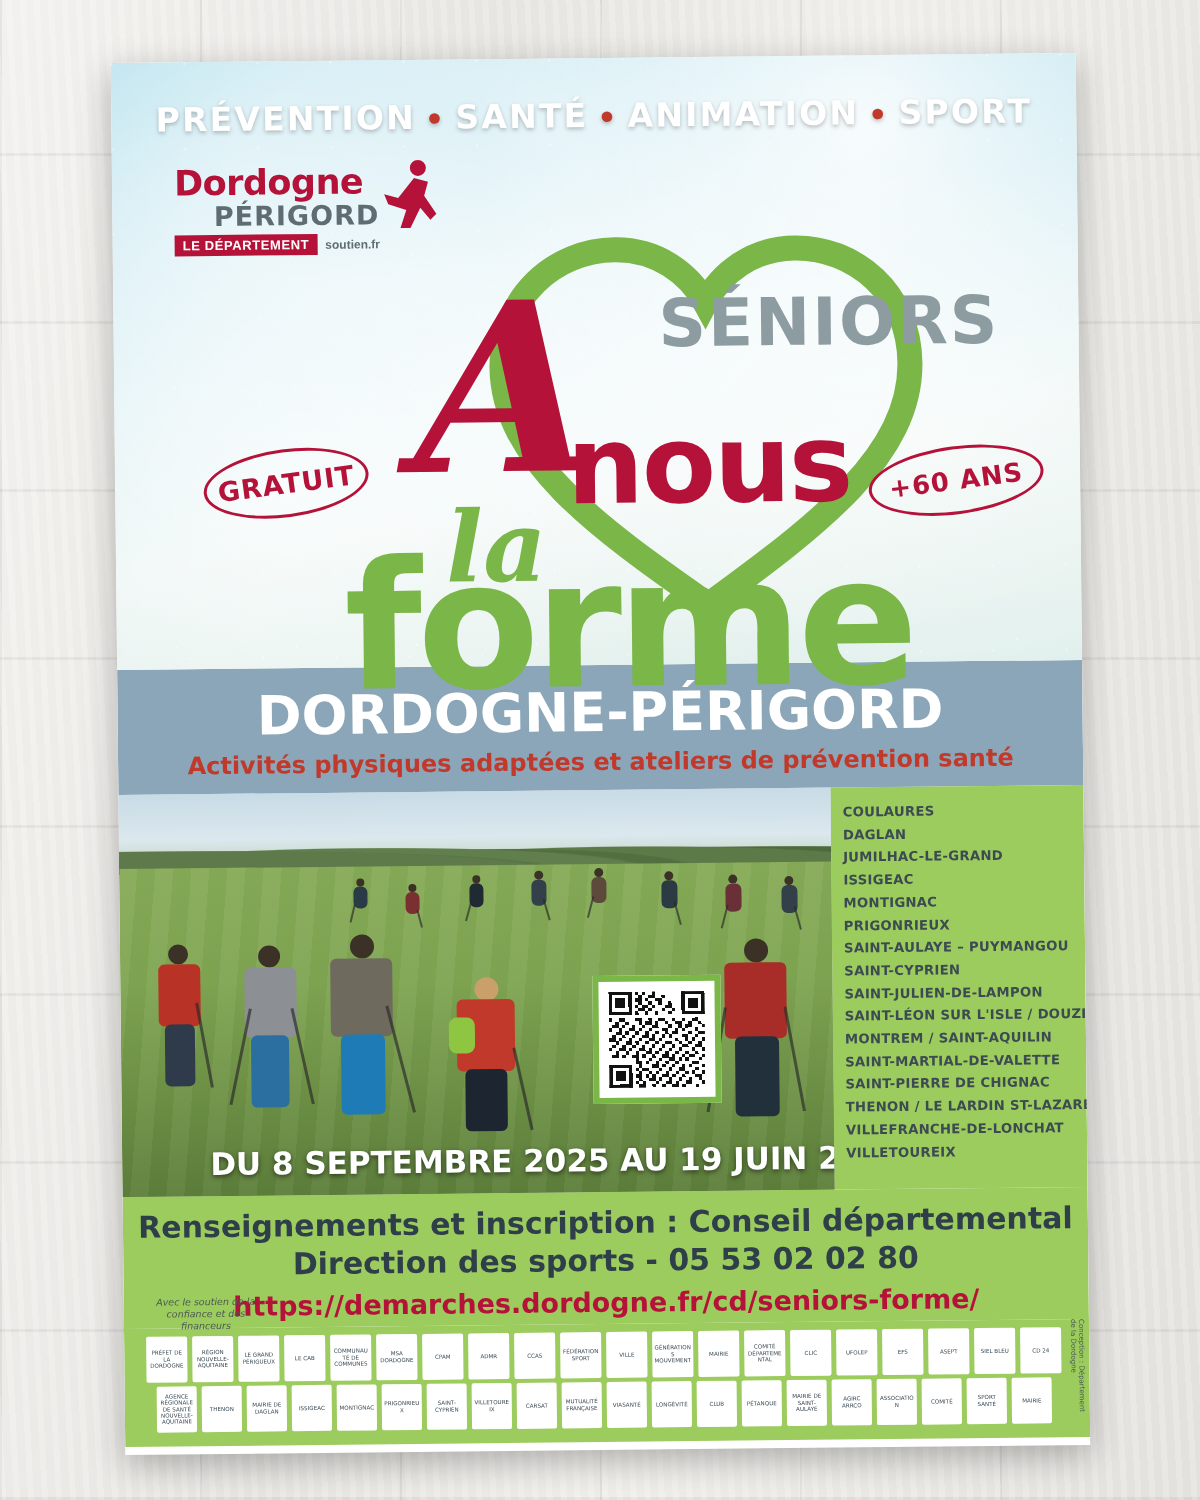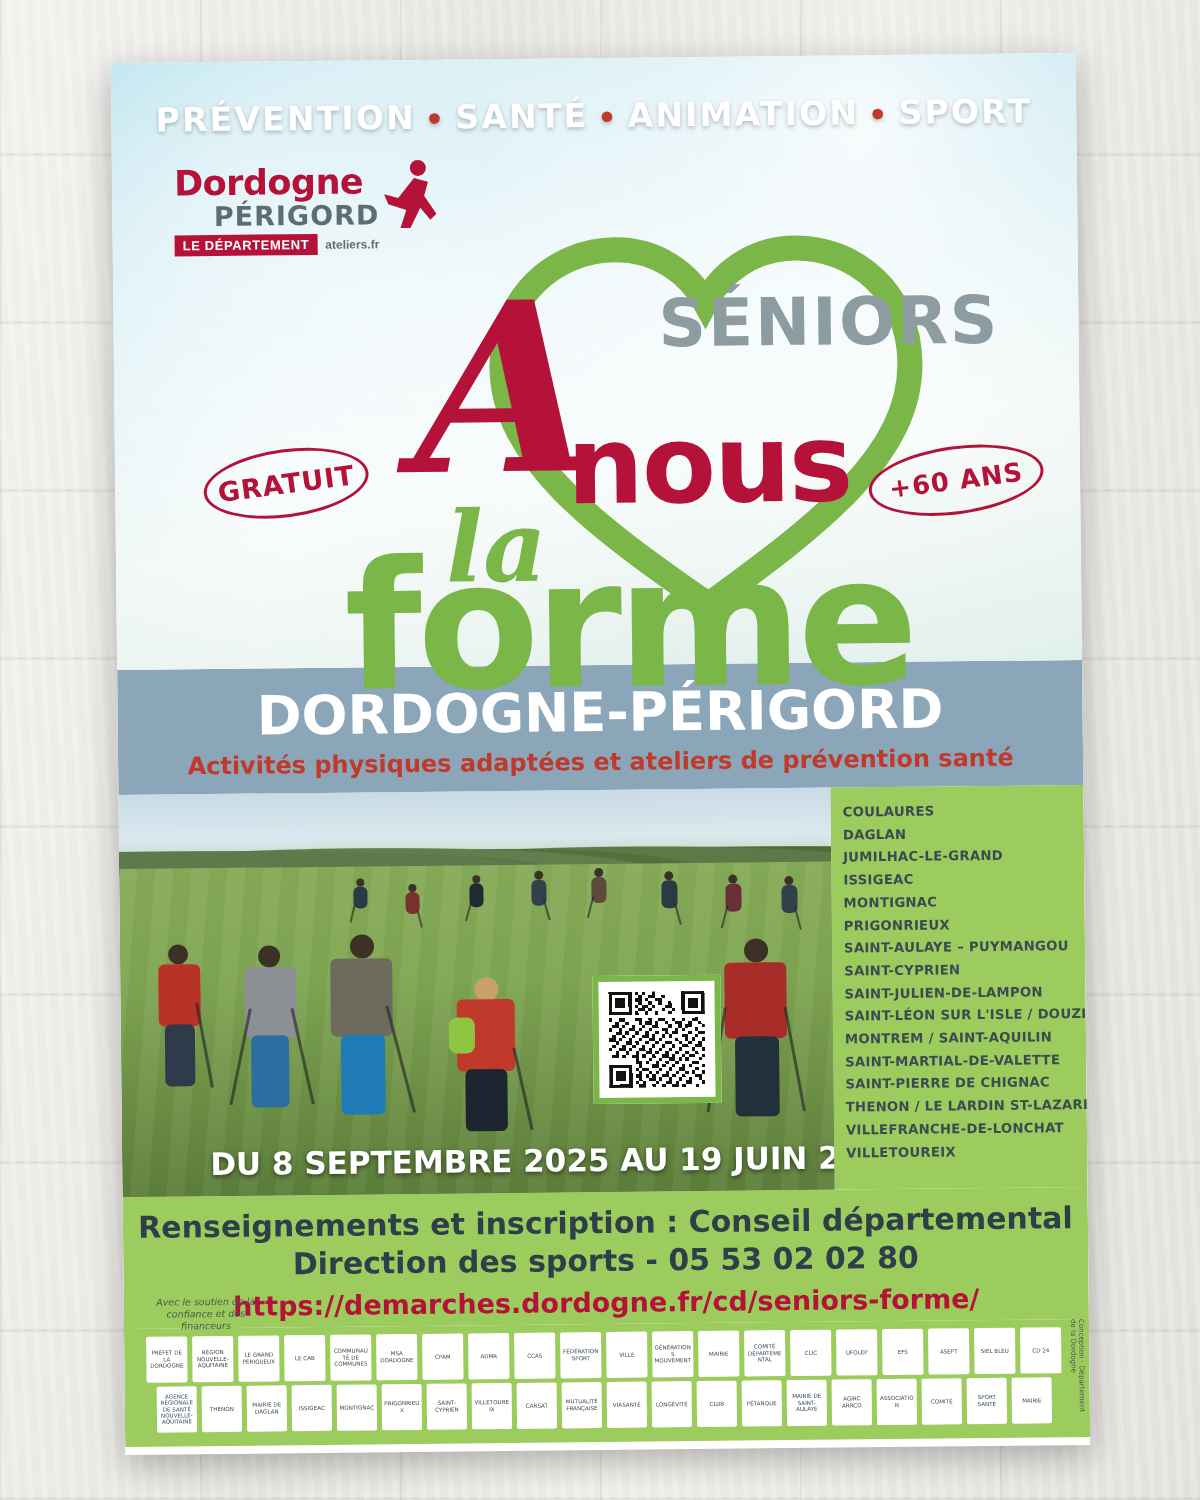--- a/index.html
+++ b/index.html
@@ -281,21 +281,21 @@
 
     <div class="logo">
       <svg class="runner" viewBox="0 0 58 72">
         <circle cx="38" cy="10" r="8" fill="#b5123a"></circle>
         <path d="M34 20 L18 40 L4 36 L8 46 L26 52 L20 70 L30 70 L40 50 L50 62 L56 56 L44 38 L48 24 Z" fill="#b5123a"></path>
       </svg>
       <div class="l1">Dordogne</div>
       <div class="l2">PÉRIGORD</div>
       <div class="l3row">
         <div class="l3">LE DÉPARTEMENT</div>
-        <div class="l4">ateliers.fr</div>
+        <div class="l4">soutien.fr</div>
       </div>
     </div>
 
     <div class="t-seniors">SÉNIORS</div>
     <div class="t-a">A</div>
     <div class="t-nous">nous</div>
     <div class="t-la">la</div>
     <div class="t-forme">forme</div>
 
     <div class="stamp stamp-gratuit">GRATUIT</div>

